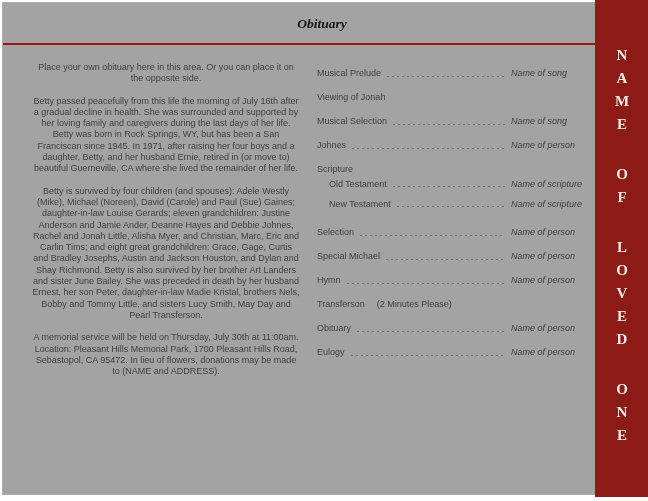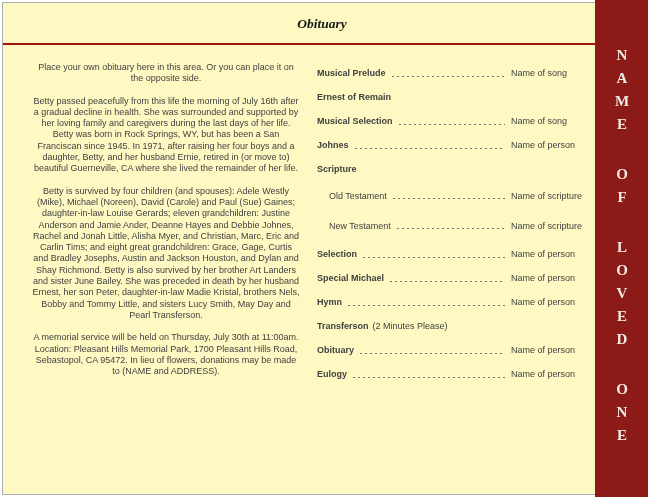--- a/index.html
+++ b/index.html
@@ -11,51 +11,51 @@
   html,body{margin:0;padding:0;background:#ffffff;}
   body{
     width:648px;height:501px;overflow:hidden;position:relative;
     font-family:"Liberation Sans",sans-serif;color:var(--text-color);
   }
   .canvas{position:absolute;inset:0;background:#ffffff;}
 
   
   .page{
     position:absolute;left:2px;top:2px;width:640px;height:493px;
-    border:1px solid var(--border-gray);background:#fef9c3;box-sizing:border-box;
+    border:1px solid var(--border-gray);background:#a3a3a3;box-sizing:border-box;
   }
   .page-header{
     height:40px;display:flex;align-items:center;
     border-bottom:2px solid var(--line-red);
   }
   .header-cell{flex:1 1 50%;text-align:center;}
   .page-title{
     font-family:"Liberation Serif",serif;font-style:italic;font-weight:bold;
     font-size:13.5px;color:#161616;
   }
 
   .content{display:flex;padding:17px 0 0 29px;box-sizing:border-box;}
 
   
   .left-col{width:268px;font-size:9px;line-height:11.3px;text-align:center;}
   .left-col p{margin:0 0 11px 0;}
 
   
   .right-col{margin-left:17px;width:274px;font-size:9px;padding-top:5px;box-sizing:border-box;}
   .os-row{display:flex;align-items:baseline;line-height:13px;margin-bottom:11px;}
-  .os-label{font-weight:bold;white-space:nowrap;}
-  .os-suffix{margin-left:4px;white-space:nowrap;}
+  .os-label{font-weight:normal;white-space:nowrap;}
+  .os-suffix{margin-left:12px;white-space:nowrap;}
   .leader{
     flex:1 1 auto;align-self:flex-end;height:3px;margin:0 6px 2px 6px;
     background-image:radial-gradient(circle at 1px 1.5px,#707070 0.9px,rgba(0,0,0,0) 1.1px);
     background-size:5px 3px;background-repeat:repeat-x;background-position:0 100%;
   }
-  .os-value{flex:0 0 80px;width:80px;}
-  .os-row.group-head{margin-bottom:14px;}
-  .os-row.sub{margin-bottom:18px;line-height:12px;}
+  .os-value{flex:0 0 80px;width:80px;font-style:italic;}
+  .os-row.group-head{margin-bottom:2px;}
+  .os-row.sub{margin-bottom:8px;line-height:12px;}
   .os-row.sub .os-label{font-weight:normal;padding-left:12px;}
   .os-row.sub-last{margin-bottom:16px;}
 
   
   .spine{
     position:absolute;left:595px;top:0;width:53px;height:497px;
     background:var(--sidebar-red);
     display:flex;flex-direction:column;align-items:center;justify-content:center;
     gap:27px;
   }
@@ -90,21 +90,21 @@
       <div class="right-col">
 
         <div class="os-row">
           <span class="os-label">Musical Prelude</span>
           <span class="leader"></span>
           <span class="os-value">Name of song</span>
         </div>
 
 
         <div class="os-row">
-          <span class="os-label">Ernest of Remain</span>
+          <span class="os-label">Viewing of Jonah</span>
         </div>
 
 
         <div class="os-row">
           <span class="os-label">Musical Selection</span>
           <span class="leader"></span>
           <span class="os-value">Name of song</span>
         </div>
 
         <div class="os-row">

